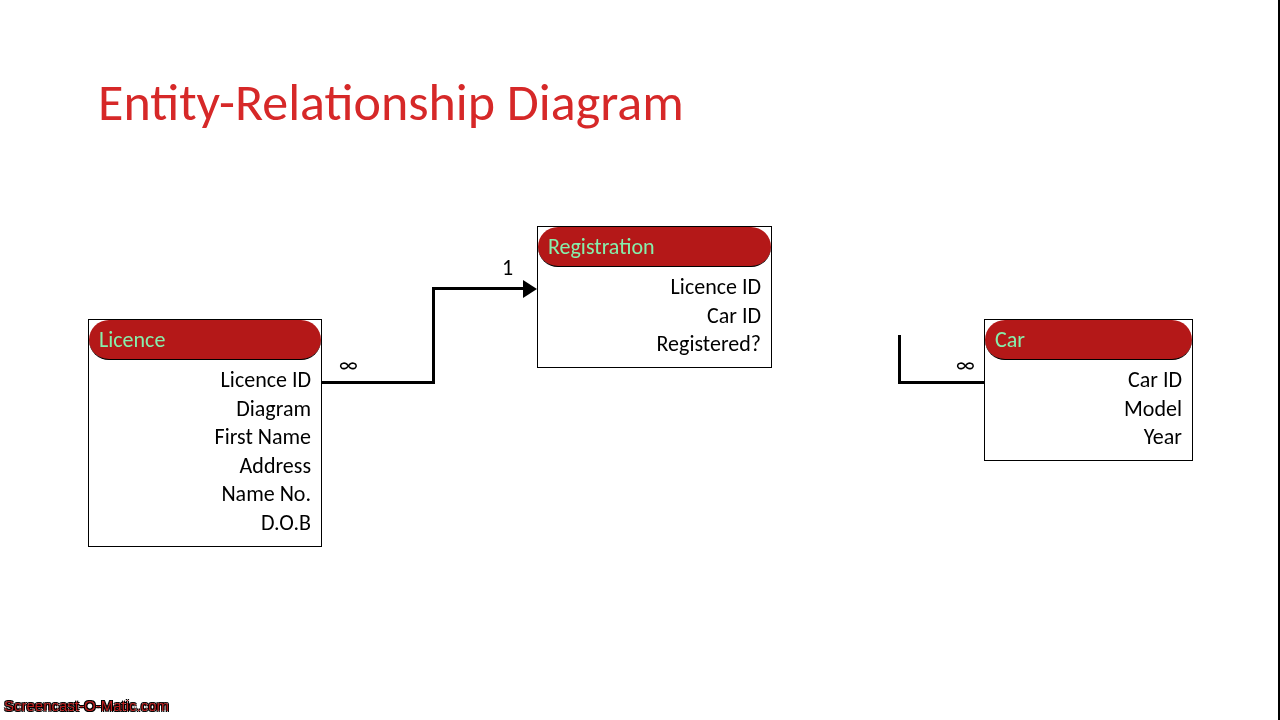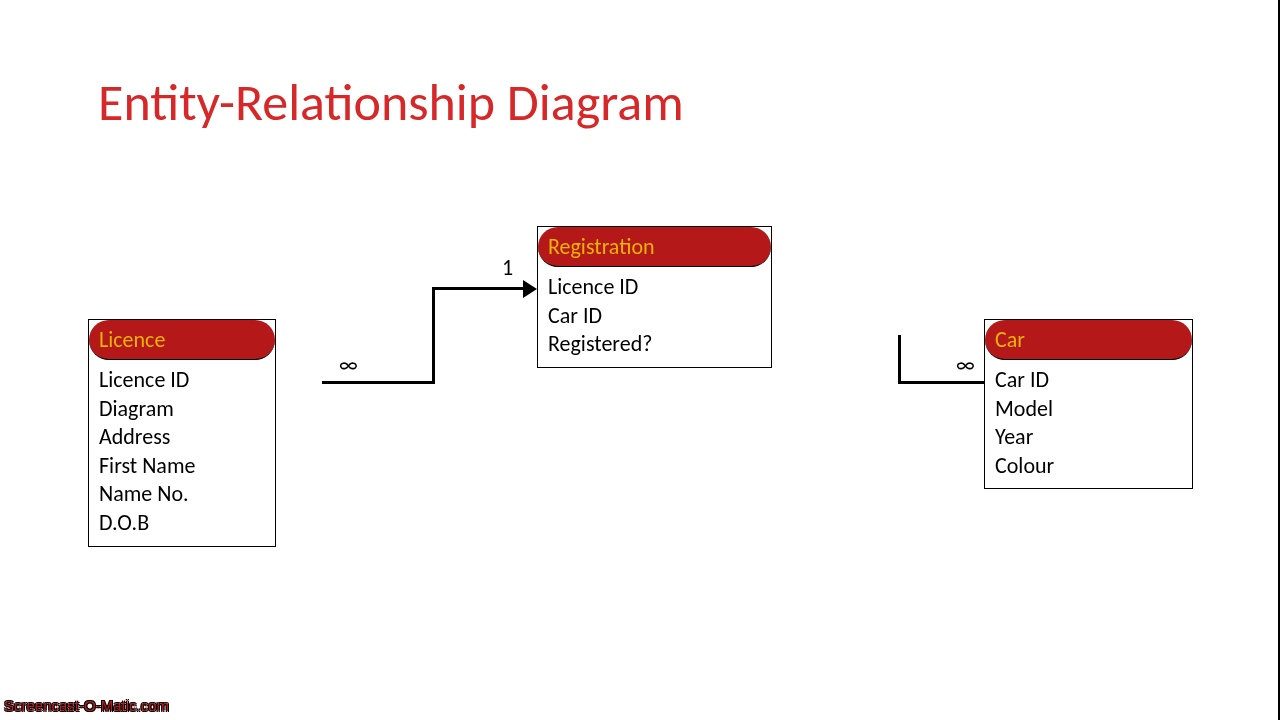--- a/index.html
+++ b/index.html
@@ -22,28 +22,29 @@
     text-align: center;
   }
   .entity {
     position: absolute;
     border: 1.5px solid #000;
     background: #fff;
     box-sizing: border-box;
   }
   .entity-header {
     background: #b41818;
-    color: #eab308;
+    color: #86efac;
     font-size: 22px;
     padding: 6px 10px;
     border-bottom: 1.5px solid #000;
     border-radius: 20px;
   }
   .entity-body {
     padding: 6px 10px 8px 10px;
+    text-align: right;
   }
   .entity-body div {
     font-size: 22px;
     color: #000;
     line-height: 1.3;
   }
   .conn-line {
     position: absolute;
     background: #000;
   }
@@ -74,48 +75,47 @@
     width: 2px;
     height: 720px;
     background: #000;
   }
 </style>
 </head>
 <body>
 
 <div class="title">Entity-Relationship Diagram</div>
 
-<div class="entity" style="left:88px; top:319px; width:188px;">
+<div class="entity" style="left:88px; top:319px; width:234px;">
   <div class="entity-header">Licence</div>
   <div class="entity-body">
     <div>Licence ID</div>
     <div>Diagram</div>
+    <div>First Name</div>
     <div>Address</div>
-    <div>First Name</div>
     <div>Name No.</div>
     <div>D.O.B</div>
   </div>
 </div>
 
 <div class="entity" style="left:537px; top:226px; width:235px;">
   <div class="entity-header">Registration</div>
   <div class="entity-body">
     <div>Licence ID</div>
     <div>Car ID</div>
     <div>Registered?</div>
   </div>
 </div>
 
 <div class="entity" style="left:984px; top:319px; width:209px;">
   <div class="entity-header">Car</div>
   <div class="entity-body">
     <div>Car ID</div>
     <div>Model</div>
     <div>Year</div>
-    <div>Colour</div>
   </div>
 </div>
 
 <div class="conn-line" style="left:322px; top:381px; width:112px; height:3px;"></div>
 
 <div class="conn-line" style="left:432px; top:287px; width:3px; height:97px;"></div>
 
 <div class="conn-line" style="left:432px; top:287px; width:95px; height:3px;"></div>
 
 <div class="arrowhead" style="left:523px; top:280px; border-top:9px solid transparent; border-bottom:9px solid transparent; border-left:14px solid #000;"></div>

